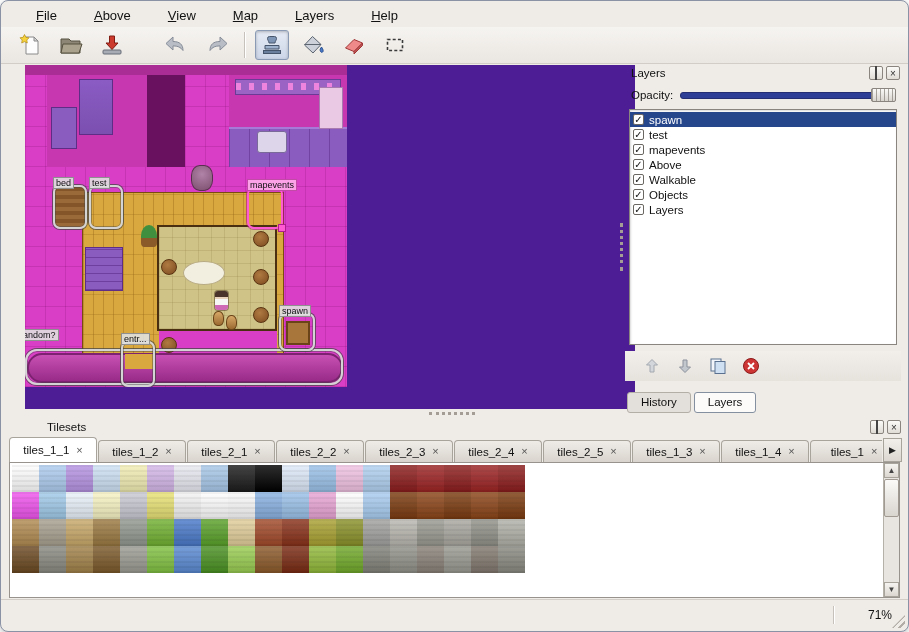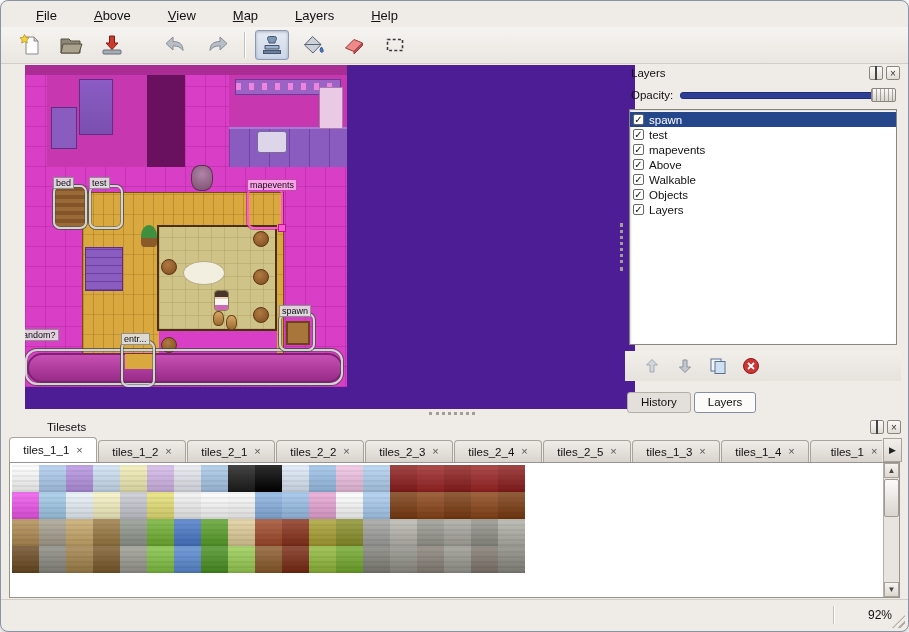--- a/index.html
+++ b/index.html
@@ -498,17 +498,17 @@
       <div class="ts-scrollbar">
         <button class="sb-btn sb-up">▲</button>
         <div class="sb-thumb"></div>
         <button class="sb-btn sb-down">▼</button>
       </div>
     </div>
   </div>
 
   <div class="statusbar">
     <div class="status-sep"></div>
-    <span class="status-zoom">92%</span>
+    <span class="status-zoom">71%</span>
     <div class="resize-grip"></div>
   </div>
 
 </div>
 
 </body></html>

